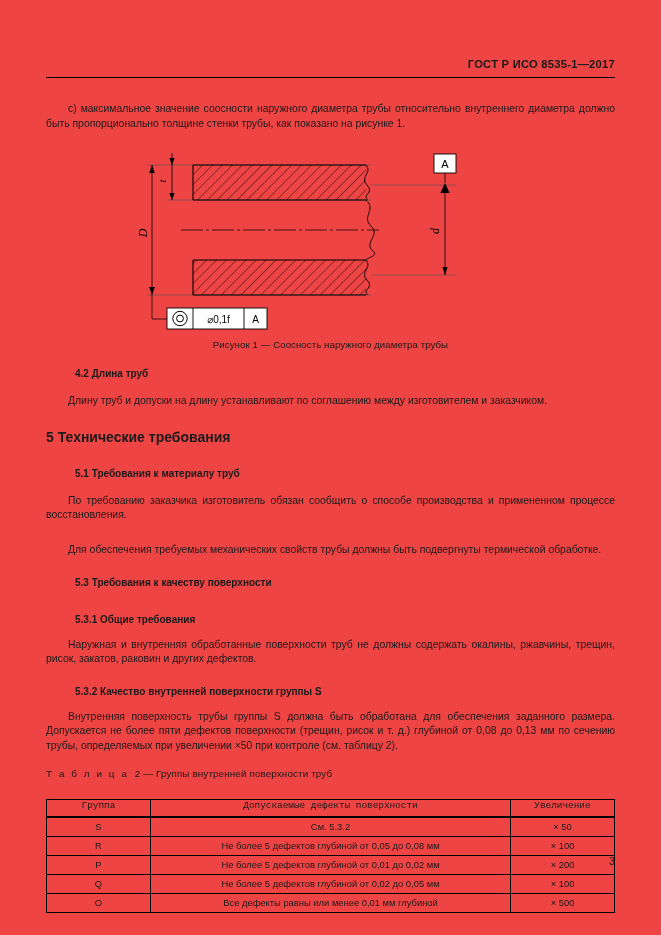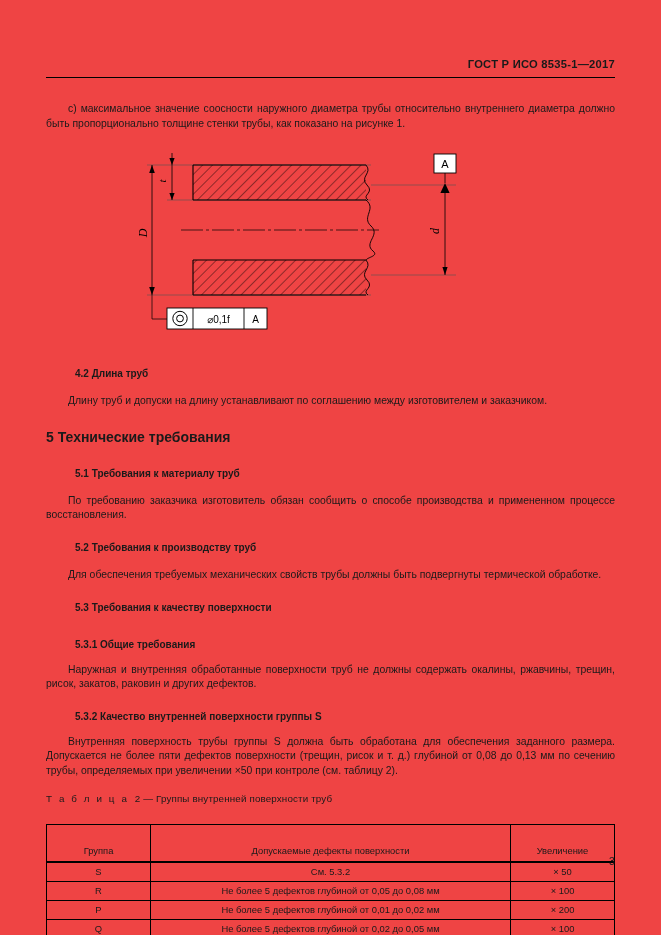--- a/index.html
+++ b/index.html
@@ -106,22 +106,23 @@
   }
   table.grp th, table.grp td {
     border: 1px solid #000;
     text-align: center;
     padding: 3px 2px 4px 2px;
     font-weight: normal;
     line-height: 11px;
   }
   table.grp thead th {
     border-bottom-width: 2px;
-    padding-top: 20px;
+    padding-top: 0;
     padding-bottom: 5px;
+    font-family: Liberation Mono, monospace;
   }
   table.grp colgroup .c1 { width: 104px; }
   table.grp colgroup .c3 { width: 104px; }
 
   
   .pageno {
     position: absolute;
     right: 46px;
     bottom: 68px;
     font-size: 10.6px;
@@ -214,41 +215,41 @@
           <g>
             <circle cx="59" cy="171.5" r="7.2" fill="none" stroke="#000" stroke-width="1"></circle>
             <circle cx="59" cy="171.5" r="3.4" fill="none" stroke="#000" stroke-width="1"></circle>
           </g>
 
           <text x="97.5" y="176" font-family="'Liberation Sans', sans-serif" font-size="10" fill="#000" text-anchor="middle">⌀0,1f</text>
           <text x="134.5" y="176" font-family="'Liberation Sans', sans-serif" font-size="10" fill="#000" text-anchor="middle">A</text>
         </g>
       </svg>
 
+      <div class="fig-caption">Рисунок 1 — Соосность наружного диаметра трубы</div>
     </div>
 
     <div class="sp-18"></div>
 
     <h3 class="sec">4.2 Длина труб</h3>
     <div class="sp-8"></div>
     <p class="body">Длину труб и допуски на длину устанавливают по соглашению между изготовителем и заказчиком.</p>
 
     <div class="sp-20"></div>
 
     <h2 class="sec-big">5 Технические требования</h2>
 
     <div class="sp-16"></div>
 
     <h3 class="sec">5.1 Требования к материалу труб</h3>
     <div class="sp-8"></div>
     <p class="body">По требованию заказчика изготовитель обязан сообщить о способе производства и примененном процессе восстановления.</p>
 
     <div class="sp-12"></div>
 
-    <h3 class="sec">5.2 Требования к производству труб</h3>
     <div class="sp-8"></div>
     <p class="body">Для обеспечения требуемых механических свойств трубы должны быть подвергнуты термической обработке.</p>
 
     <div class="sp-12"></div>
 
     <h3 class="sec">5.3 Требования к качеству поверхности</h3>
 
     <div class="sp-12"></div>
 
     <h3 class="sec">5.3.1 Общие требования</h3>

